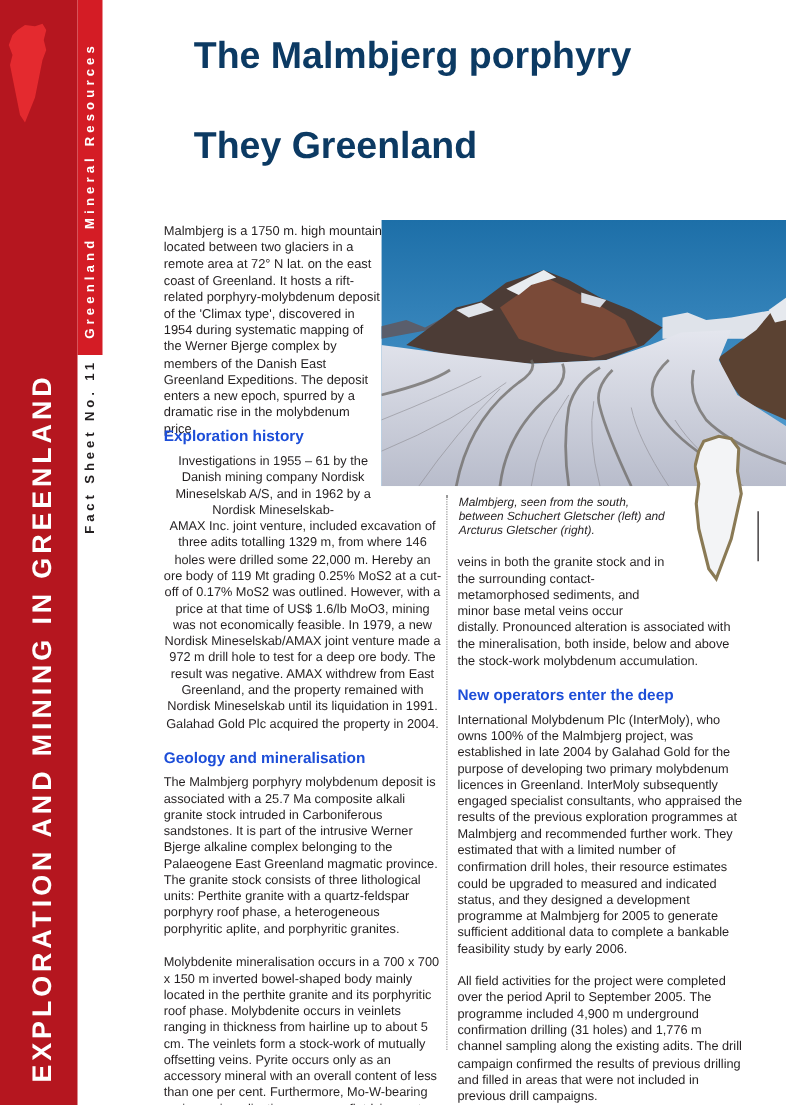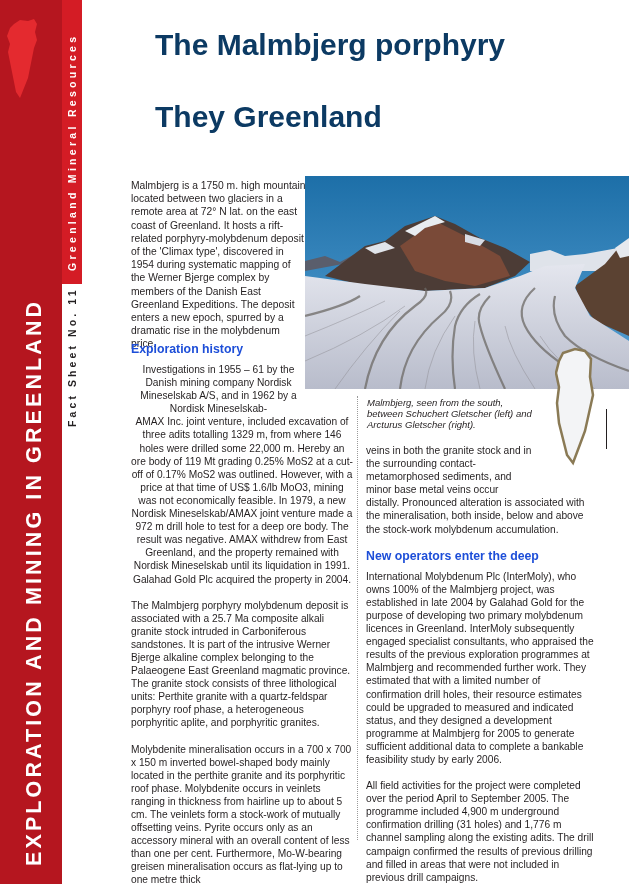--- a/index.html
+++ b/index.html
@@ -160,20 +160,21 @@
 <p class="caption">Malmbjerg, seen from the south, between Schuchert Gletscher (left) and Arcturus Gletscher (right).</p>
 
 <div class="divider"></div>
 
 <div class="col col-left">
   <h2>Exploration history</h2>
   <p class="p-hist">
     <span class="narrow">Investigations in 1955 – 61 by the Danish mining company Nordisk Mineselskab A/S, and in 1962 by a Nordisk Mineselskab-</span>
     <span>AMAX Inc. joint venture, included excavation of three adits totalling 1329 m, from where 146 holes were drilled some 22,000 m. Hereby an ore body of 119 Mt grading 0.25% MoS2 at a cut-off of 0.17% MoS2 was outlined. However, with a price at that time of US$ 1.6/lb MoO3, mining was not economically feasible. In 1979, a new Nordisk Mineselskab/AMAX joint venture made a 972 m drill hole to test for a deep ore body. The result was negative. AMAX withdrew from East Greenland, and the property remained with Nordisk Mineselskab until its liquidation in 1991. Galahad Gold Plc acquired the property in 2004.</span>
   </p>
+  <h2>Geology and mineralisation</h2>
   <p>The Malmbjerg porphyry molybdenum deposit is associated with a 25.7 Ma composite alkali granite stock intruded in Carboniferous sandstones. It is part of the intrusive Werner Bjerge alkaline complex belonging to the Palaeogene East Greenland magmatic province. The granite stock consists of three lithological units: Perthite granite with a quartz-feldspar porphyry roof phase, a heterogeneous porphyritic aplite, and porphyritic granites.</p>
   <p>Molybdenite mineralisation occurs in a 700 x 700 x 150 m inverted bowel-shaped body mainly located in the perthite granite and its porphyritic roof phase. Molybdenite occurs in veinlets ranging in thickness from hairline up to about 5 cm. The veinlets form a stock-work of mutually offsetting veins. Pyrite occurs only as an accessory mineral with an overall content of less than one per cent. Furthermore, Mo-W-bearing greisen mineralisation occurs as flat-lying up to one metre thick</p>
 </div>
 
 <div class="col col-right">
   <p>
     <span class="wrap-space"></span>
     <span>veins in both the granite stock and in the surrounding contact-metamorphosed sediments, and minor base metal veins occur distally. Pronounced alteration is associated with the mineralisation, both inside, below and above the stock-work molybdenum accumulation.</span>
   </p>
   <h2>New operators enter the deep</h2>

